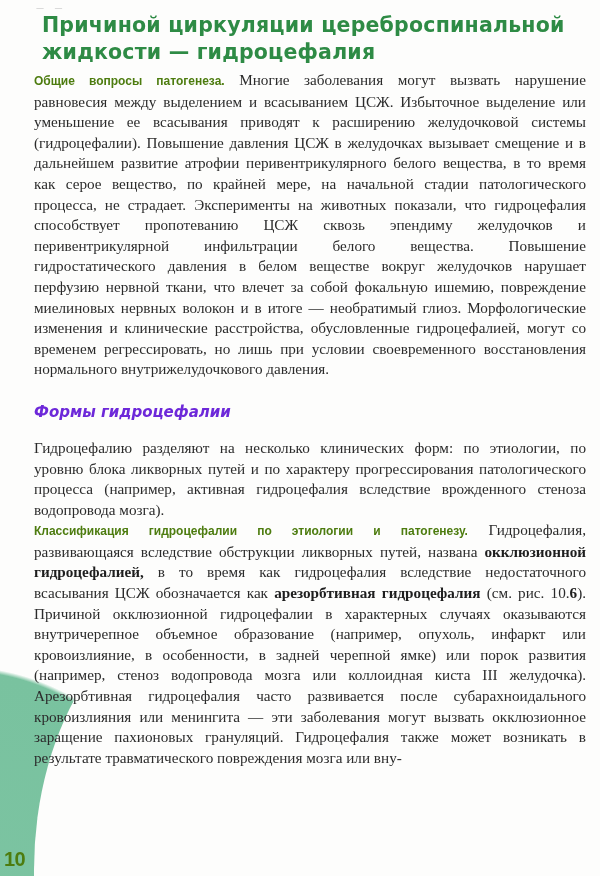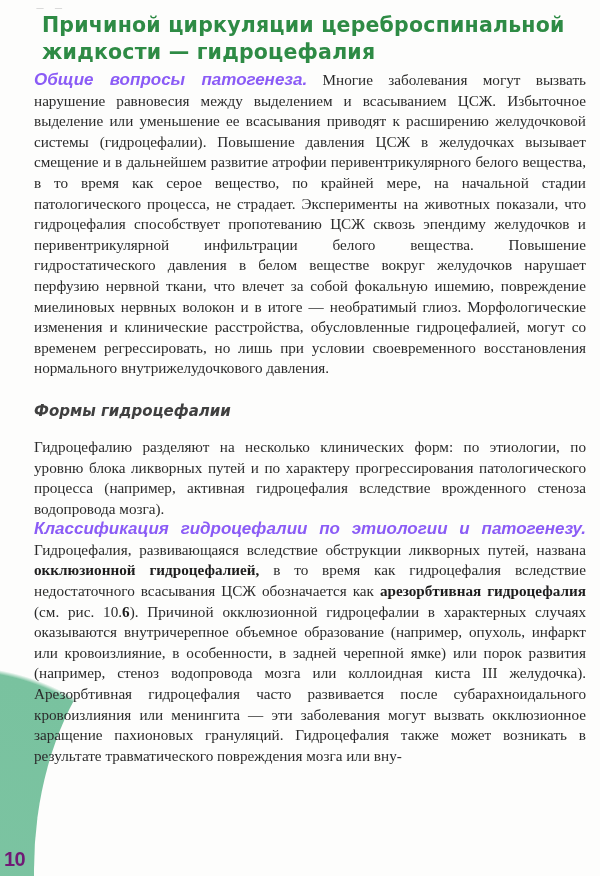--- a/index.html
+++ b/index.html
@@ -25,36 +25,35 @@
     .top-marks { position: absolute; left: 36px; top: 4px; color: #c8c8c8; font-size: 8px; letter-spacing: 4px; font-family: "DejaVu Sans", sans-serif; }
     .title {
       position: absolute; left: 42px; top: 12px; width: 540px;
       font-family: "DejaVu Sans", sans-serif; font-weight: bold;
       font-size: 20.5px; line-height: 27px; color: #2e8b45; letter-spacing: 0.2px;
       margin: 0;
     }
     .content { position: absolute; left: 34px; top: 70px; width: 552px; }
     p { margin: 0; font-size: 15.2px; line-height: 20.6px; text-align: justify; text-align-last: left; }
     .lead {
-      font-family: "Liberation Sans", sans-serif; font-weight: bold; color: #8b5cf6;
-      font-size: 17px;
-      font-style: italic;
+      font-family: "Liberation Sans", sans-serif; font-weight: bold; color: #4d7c0f;
+      font-size: 12px;
     }
     .h2 {
       font-family: "DejaVu Sans", sans-serif; font-style: italic; font-weight: bold;
-      color: #404040; font-size: 15px; margin: 22px 0 1px 0; line-height: 20px;
+      color: #6d28d9; font-size: 15px; margin: 22px 0 1px 0; line-height: 20px;
     }
     .para1 { margin-top: 0; }
     .para2 { margin-top: 16px; }
     .para3 { }
     b.strong { font-weight: bold; color: #1e1e1e; }
     .page-num {
       position: absolute; left: 4px; top: 848px;
       font-family: "Liberation Sans", sans-serif; font-weight: bold;
-      font-size: 20px; color: #701a75; letter-spacing: -0.5px;
+      font-size: 20px; color: #4d7c0f; letter-spacing: -0.5px;
     }
   </style>
 </head>
 <body>
 
 <div class="swoosh"></div>
 <div class="swoosh-mask"></div>
 
 <div class="top-marks">— —</div>
 

